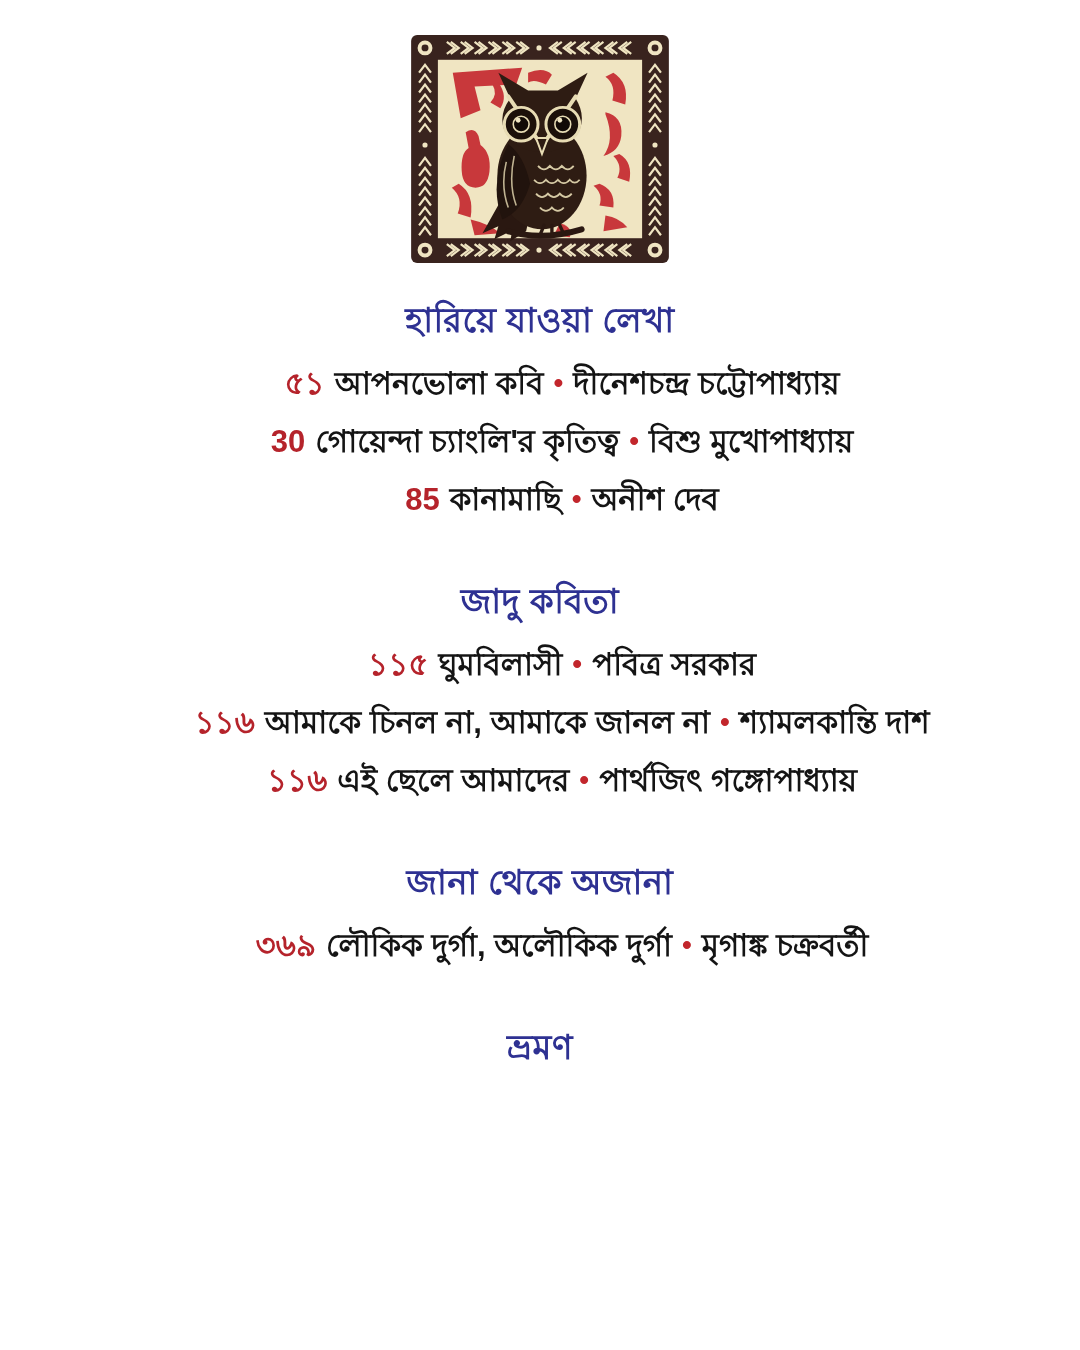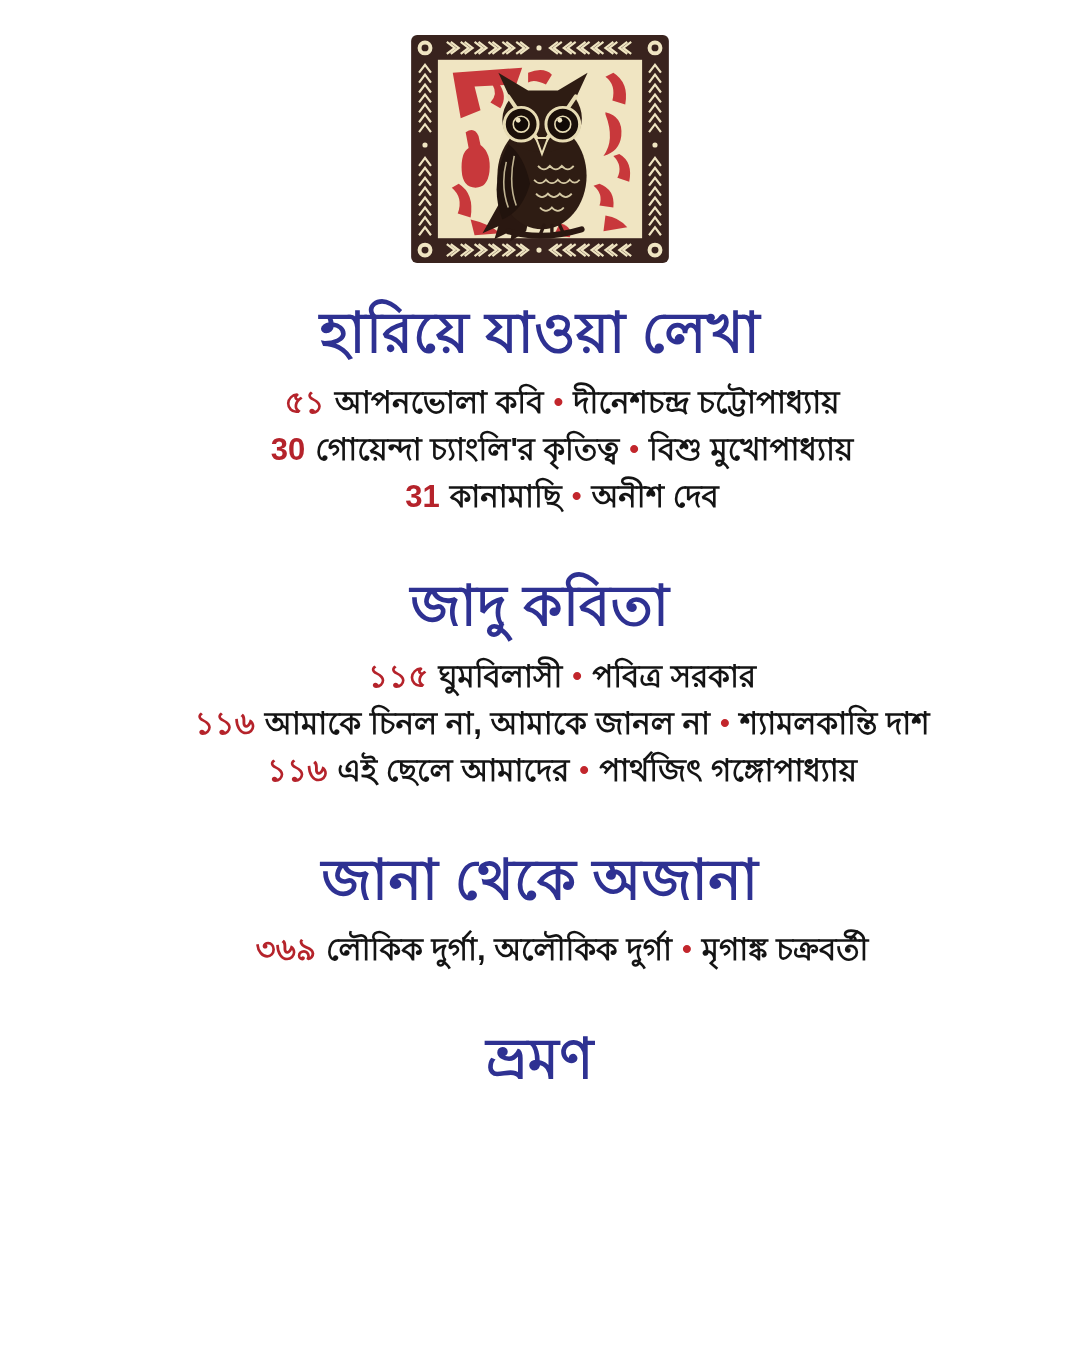--- a/index.html
+++ b/index.html
@@ -13,25 +13,25 @@
     font-family:"Liberation Sans","DejaVu Sans",sans-serif;
     -webkit-font-smoothing:antialiased;
   }
   .page{width:100%;height:100%;padding-top:35px;text-align:center;}
   .masthead{width:258px;height:228px;margin:0 auto;display:block;}
   .toc{margin-top:6px;}
   .toc-section{margin-top:54px;}
   .toc-section:first-child{margin-top:38px;}
   .section-title{
     color:var(--heading);
-    font-size:56px;line-height:1.15;font-weight:800;
+    font-size:34px;line-height:1.15;font-weight:800;
     letter-spacing:0.5px;margin-bottom:14px;
   }
   .entry{
-    font-size:31px;line-height:46px;color:var(--text);
+    font-size:31px;line-height:57px;color:var(--text);
     font-weight:700;white-space:nowrap;margin-left:44px;
   }
   .entry .num{color:var(--number);font-weight:800;margin-right:10px;}
   .entry .dot{color:var(--bullet);margin:0 10px;font-size:28px;vertical-align:2px;}
   .entry .author{font-weight:600;}
 </style>
 </head>
 <body>
 
 <div class="page">
@@ -170,21 +170,21 @@
   </svg>
 
   <div class="toc">
   <section class="toc-section">
     <h2 class="section-title">হারিয়ে যাওয়া লেখা</h2>
     <div class="entries">
   <p class="entry"><span class="num">৫১</span><span class="title">আপনভোলা কবি</span><span class="dot">•</span><span class="author">দীনেশচন্দ্র চট্টোপাধ্যায়</span></p>
 
   <p class="entry"><span class="num">30</span><span class="title">গোয়েন্দা চ্যাংলি'র কৃতিত্ব</span><span class="dot">•</span><span class="author">বিশু মুখোপাধ্যায়</span></p>
 
-  <p class="entry"><span class="num">31</span><span class="title">কানামাছি</span><span class="dot">•</span><span class="author">অনীশ দেব</span></p>
+  <p class="entry"><span class="num">85</span><span class="title">কানামাছি</span><span class="dot">•</span><span class="author">অনীশ দেব</span></p>
 </div>
   </section>
 
   <section class="toc-section">
     <h2 class="section-title">জাদু কবিতা</h2>
     <div class="entries">
   <p class="entry"><span class="num">১১৫</span><span class="title">ঘুমবিলাসী</span><span class="dot">•</span><span class="author">পবিত্র সরকার</span></p>
 
 
   <p class="entry"><span class="num">১১৬</span><span class="title">আমাকে চিনল না, আমাকে জানল না</span><span class="dot">•</span><span class="author">শ্যামলকান্তি দাশ</span></p>

